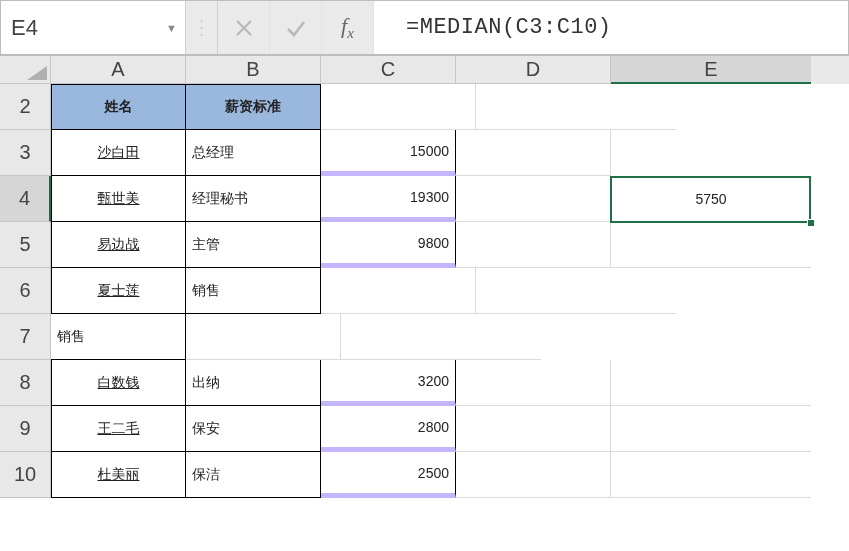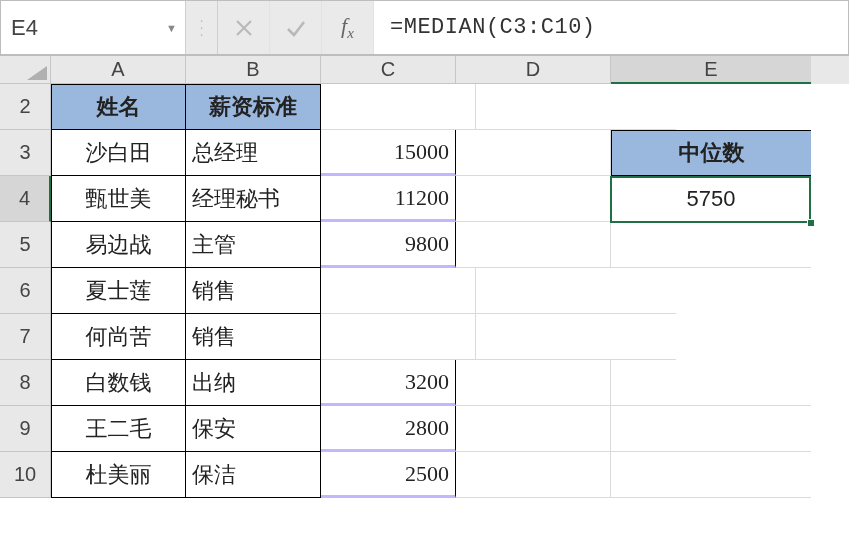--- a/index.html
+++ b/index.html
@@ -46,21 +46,21 @@
     justify-content: center;
     color: #9a9a9a;
     font-size: 24px;
     border-right: 1px solid #e2e2e2;
   }
   .fb-btn.fx { font-style: italic; font-family: "Times New Roman", serif; color:#666; font-size:22px; }
   .fb-input {
     flex: 1;
     display: flex;
     align-items: center;
-    padding: 0 16px;
+    padding: 0 32px;
     background: #fff;
     font-family: Consolas, "Courier New", monospace;
     font-size: 22px;
     color: #333;
     letter-spacing: 0.5px;
   }
   .grid-area {
     position: relative;
     width: 849px;
   }
@@ -124,44 +124,44 @@
   .row-h.sel {
     background: #d6d6d6;
     border-right: 2px solid #1f7044;
   }
   .cell {
     border-right: 1px solid #dadada;
     border-bottom: 1px solid #dadada;
     display: flex;
     align-items: center;
     padding: 0 6px;
-    font-size: 22px;
+    font-size: 14px;
     color: #222;
     background: #fff;
     overflow: hidden;
     white-space: nowrap;
   }
   .cell.hdr {
     background: #9ab7de;
     font-weight: bold;
     justify-content: center;
     border-right: 1px solid #000;
     border-bottom: 1px solid #000;
     border-top: 1px solid #000;
   }
   .cell.hdr.first { border-left: 1px solid #000; }
   .outlined {
     border-left: 1px solid #000 !important;
     border-right: 1px solid #000 !important;
     border-bottom: 1px solid #000 !important;
     text-align: right;
   }
-  .data-row .cell.col-A { border-left: 1px solid #000; border-right: 1px solid #000; border-bottom: 1px solid #000; justify-content:center;}
+  .data-row .cell.col-A { border-left: 1px solid #000; border-right: 1px solid #000; border-bottom: 1px solid #000; justify-content:center;text-decoration:underline;}
   .data-row .cell.col-B { border-right: 1px solid #000; border-bottom: 1px solid #000; padding-left:6px;}
-  .data-row .cell.col-C { border-right: 1px solid #000; border-bottom: 3px solid #c4b5fd; justify-content:flex-end; font-family: Liberation Serif, serif;}
+  .data-row .cell.col-C { border-right: 1px solid #000; border-bottom: 5px solid #c4b5fd; justify-content:flex-end; font-family: Liberation Sans, sans-serif;}
   .cell.col-E { border-right: none; }
   .e3-hdr {
     background: #9ab7de;
     font-weight: bold;
     justify-content: center;
     border: 1px solid #000;
   }
   .e4-val {
     justify-content: center;
     font-family: Arial, sans-serif;
@@ -228,28 +228,27 @@
     <div class="cell col-D"></div>
     <div class="cell col-E"></div>
   </div>
 
   <div class="row data-row">
     <div class="row-h">3</div>
     <div class="cell col-A">沙白田</div>
     <div class="cell col-B">总经理</div>
     <div class="cell col-C">15000</div>
     <div class="cell col-D"></div>
-    <div class="cell col-E e3-hdr">中位数</div>
   </div>
 
   <div class="row data-row">
     <div class="row-h sel">4</div>
     <div class="cell col-A">甄世美</div>
     <div class="cell col-B">经理秘书</div>
-    <div class="cell col-C">11200</div>
+    <div class="cell col-C">19300</div>
     <div class="cell col-D"></div>
     <div class="cell col-E e4-val outlined">5750</div>
   </div>
 
   <div class="row data-row">
     <div class="row-h">5</div>
     <div class="cell col-A">易边战</div>
     <div class="cell col-B">主管</div>
     <div class="cell col-C">9800</div>
     <div class="cell col-D"></div>
@@ -259,21 +258,20 @@
   <div class="row data-row">
     <div class="row-h">6</div>
     <div class="cell col-A">夏士莲</div>
     <div class="cell col-B">销售</div>
     <div class="cell col-D"></div>
     <div class="cell col-E"></div>
   </div>
 
   <div class="row data-row">
     <div class="row-h">7</div>
-    <div class="cell col-A">何尚苦</div>
     <div class="cell col-B">销售</div>
     <div class="cell col-D"></div>
     <div class="cell col-E"></div>
   </div>
 
   <div class="row data-row">
     <div class="row-h">8</div>
     <div class="cell col-A">白数钱</div>
     <div class="cell col-B">出纳</div>
     <div class="cell col-C">3200</div>

